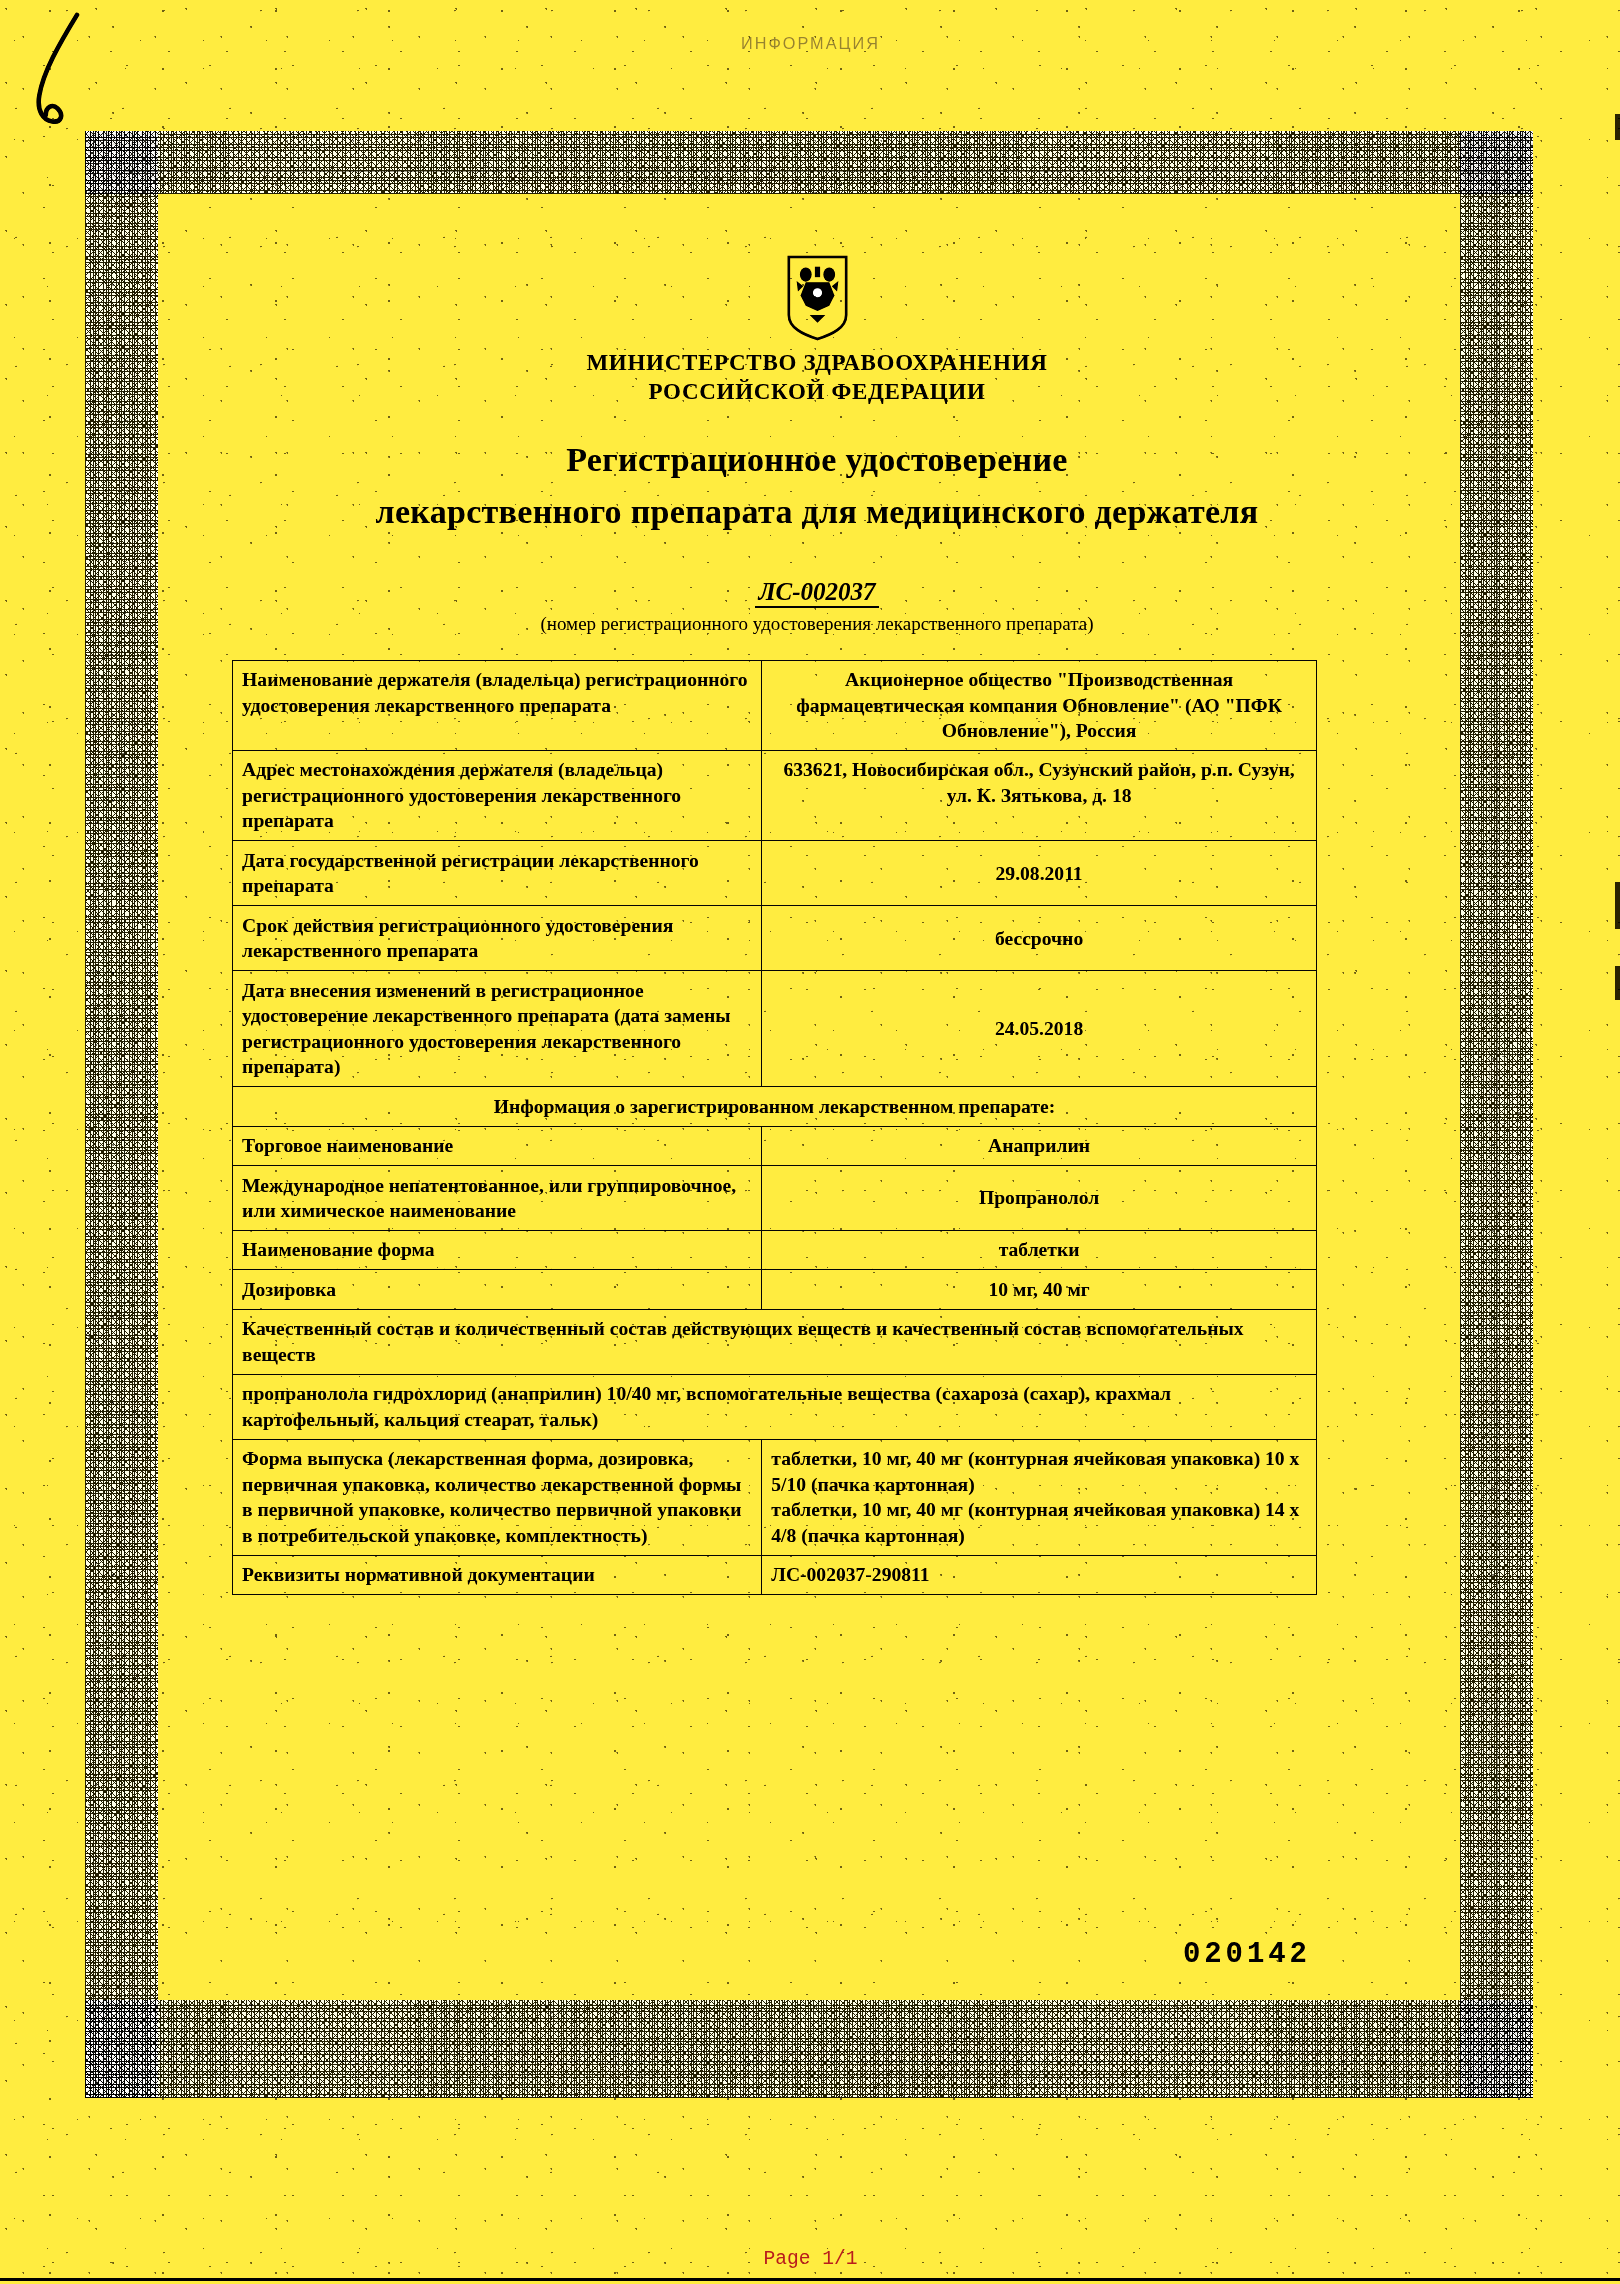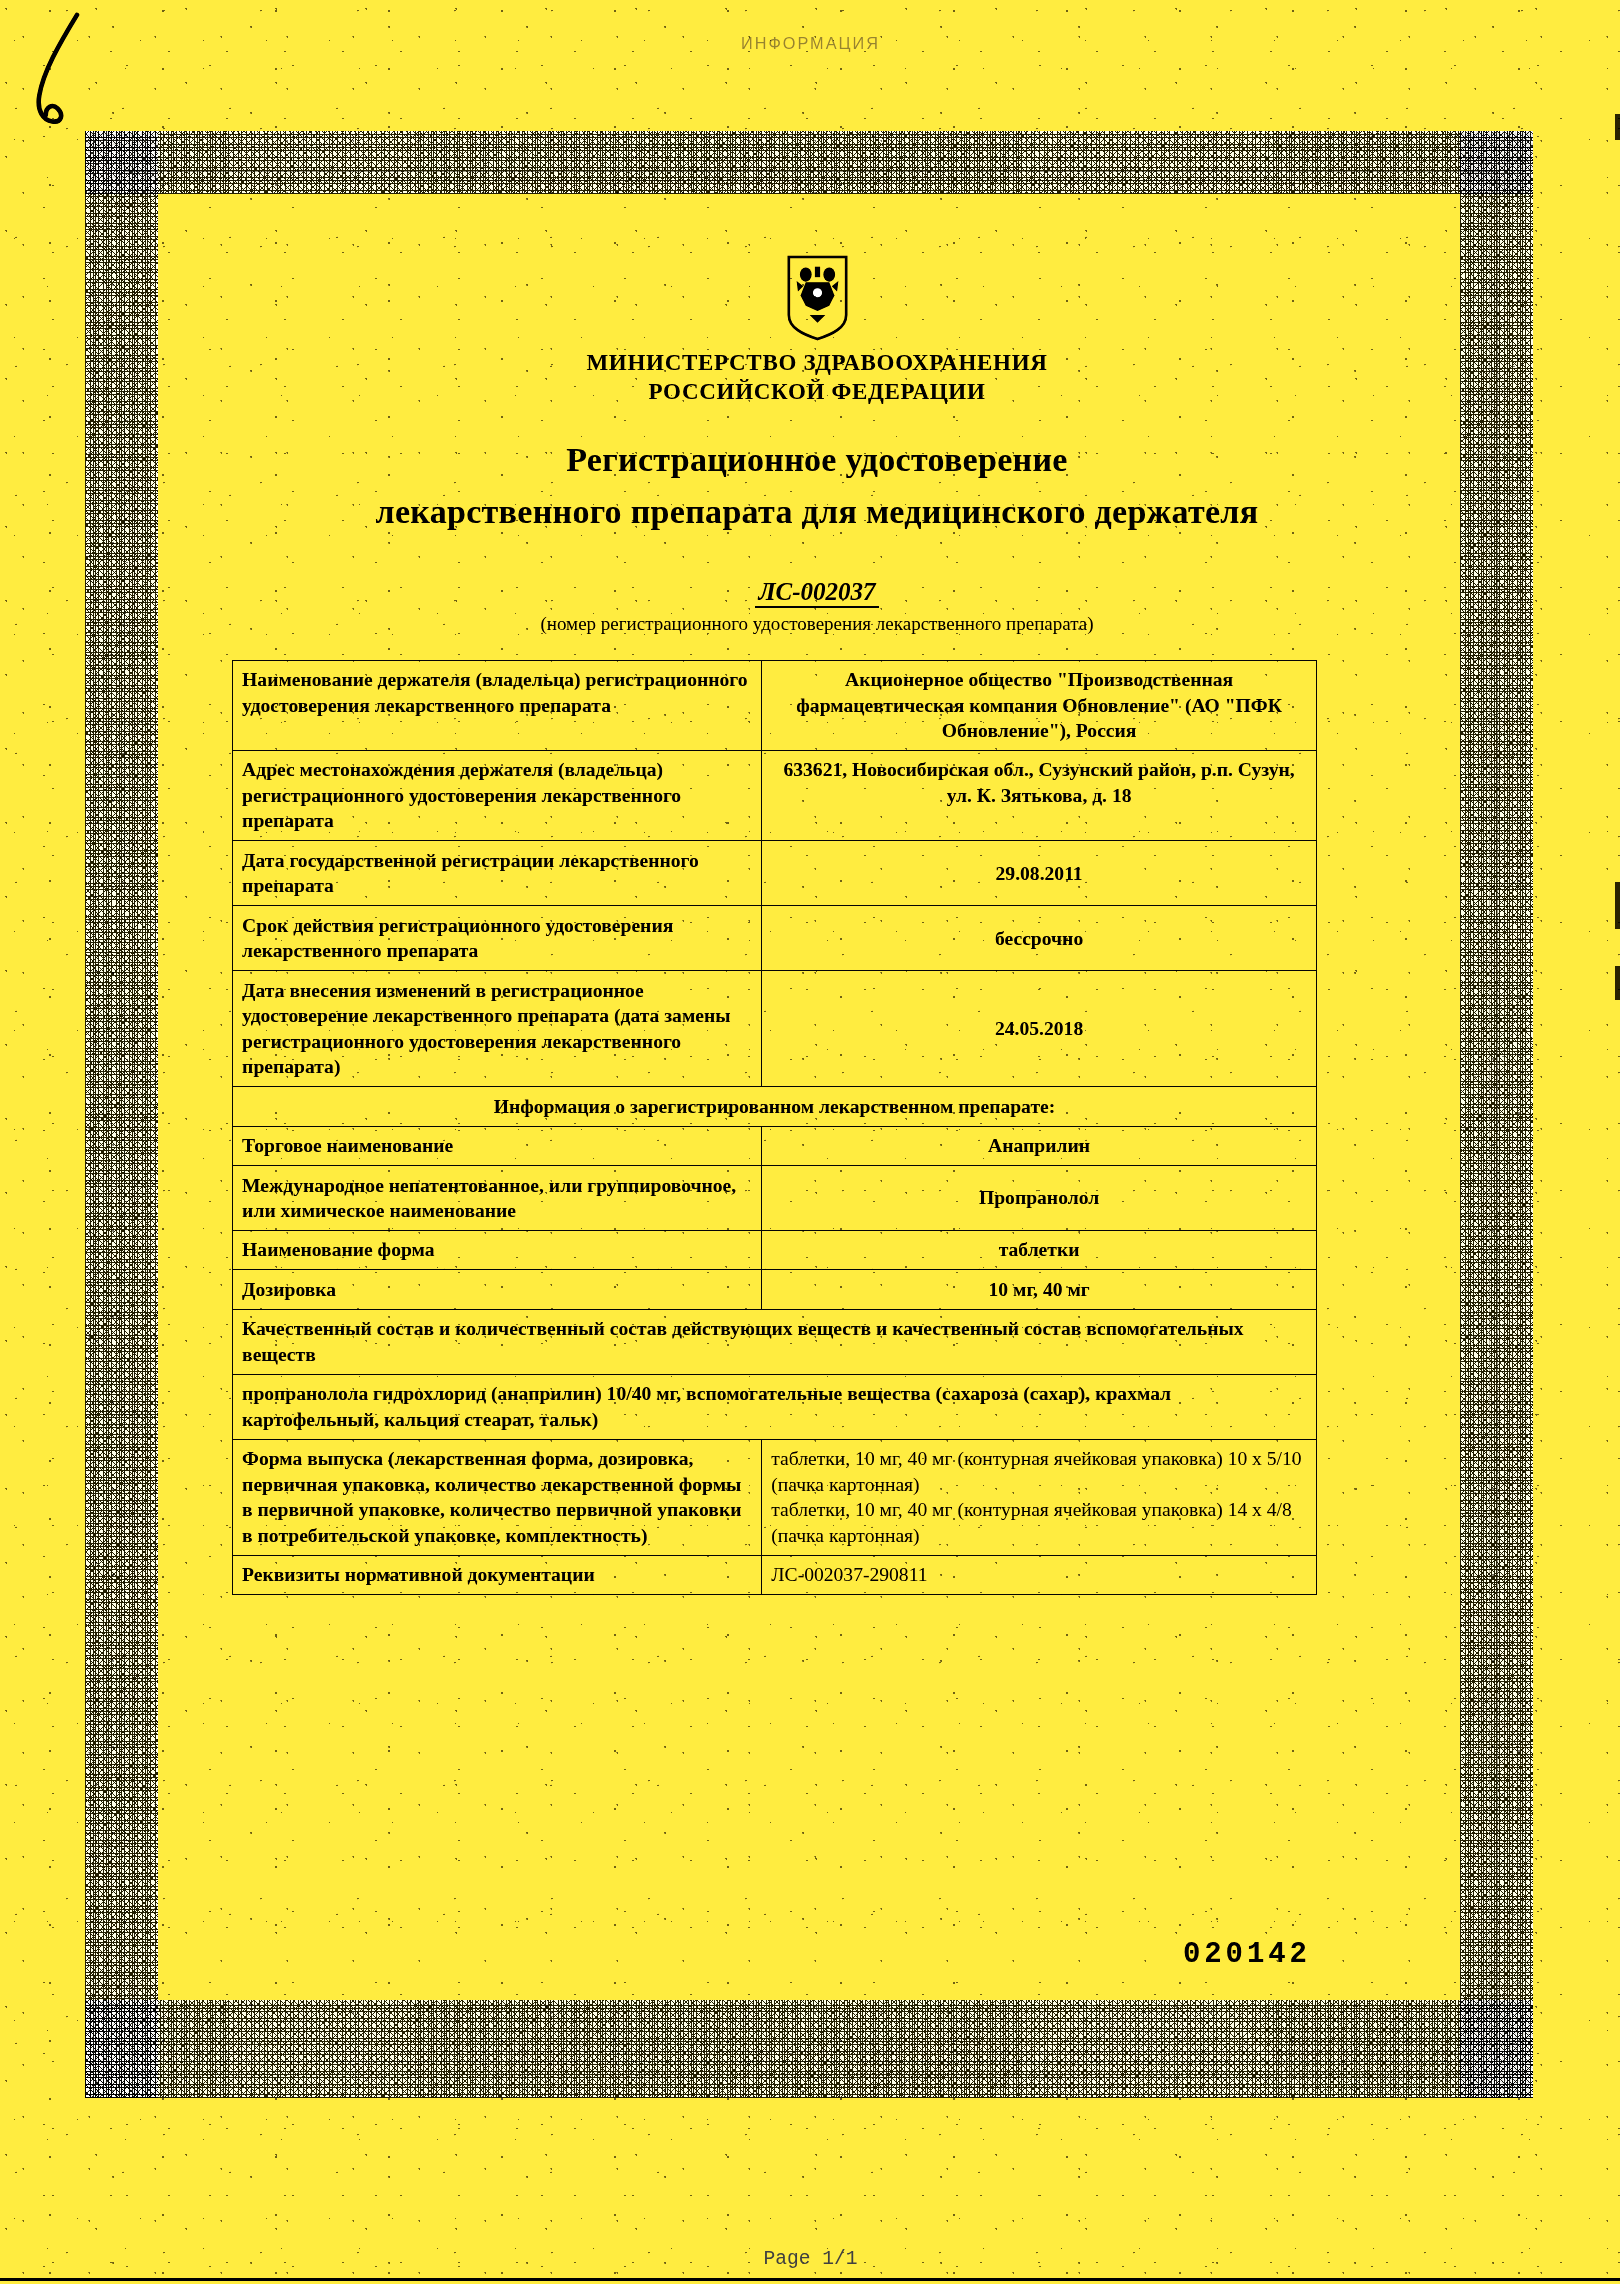--- a/index.html
+++ b/index.html
@@ -117,36 +117,36 @@
   td.lbl{width:510px;font-weight:bold;text-align:left;}
   td.val{text-align:center;font-weight:bold;vertical-align:middle;}
   td.val.mid{vertical-align:middle;}
   td.section{
     text-align:center;font-weight:bold;font-size:19.6px;padding:7.8px 0;
   }
   td.full{
     font-weight:bold;text-align:left;
   }
   td.full.norm{font-weight:bold;}
-  td.valtop{text-align:left;font-weight:normal;vertical-align:top;margin-top:24px;}
+  td.valtop{text-align:left;font-weight:bold;vertical-align:top;margin-top:24px;}
 
   
   #serial{
     position:absolute;left:1183px;top:1938px;
     font-family:"Liberation Mono", monospace;
     font-size:29px;letter-spacing:3.9px;font-weight:bold;
   }
 
   
   .edge-tick{position:absolute;right:0;width:6.5px;background:#000;opacity:.8;}
 
   
   #footer{
     position:absolute;left:0;top:2248px;width:1621px;text-align:center;
-    font-family:"Liberation Mono", monospace;font-size:19.6px;color:#404040;
+    font-family:"Liberation Mono", monospace;font-size:19.6px;color:#b91c1c;
   }
   #footer-rule{
     position:absolute;left:0;top:2278px;width:1621px;height:3.3px;background:#000;
   }
 
   
   #scan{filter:contrast(1.12);}
 </style>
 </head>
 <body>

